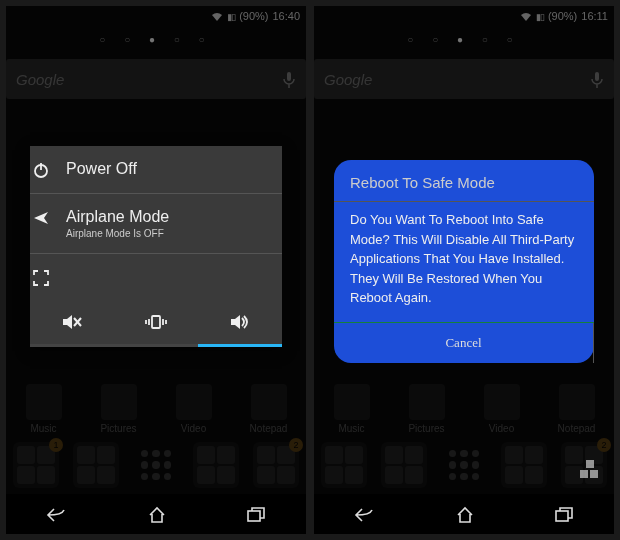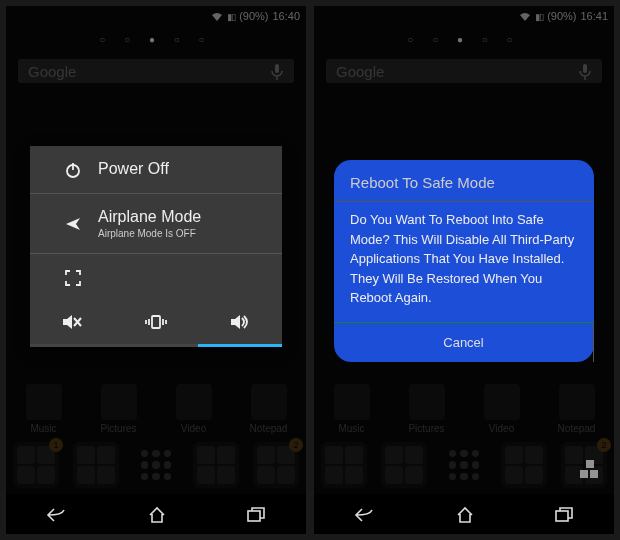--- a/index.html
+++ b/index.html
@@ -32,50 +32,50 @@
   .status-bar .signal::before { content: "▮▯"; font-size: 9px; letter-spacing: -1px; }
   .dock-dots {
     text-align:center;
     color:#888;
     font-size:10px;
     letter-spacing: 8px;
     padding: 8px 0;
   }
   .dock-dots .active { color:#fff; }
   .search-box {
-    margin: 6px 12px;
-    height: 24px;
+    margin: 6px 0;
+    height: 40px;
     background: #2a2a2a;
     border-radius: 3px;
     display: flex;
     align-items: center;
     padding: 0 10px;
     color: #777;
     font-size: 15px;
     justify-content: space-between;
+    font-style: italic;
   }
   .overlay {
     position: absolute;
     inset: 0;
     background: rgba(0,0,0,0.55);
   }
   .dialog {
     position: absolute;
     left: 24px;
     right: 24px;
     top: 140px;
     background: #3a3a3a;
     color: #eee;
     box-shadow: 0 4px 12px rgba(0,0,0,0.5);
   }
   .dialog-item {
     display: flex;
-    align-items: center;
     gap: 14px;
-    padding: 14px 32px;
+    padding: 14px 0;
     border-bottom: 1px solid #555;
     font-size: 16px;
   }
   .dialog-item .sub { display:block; font-size:10px; color:#ccc; margin-top:2px;}
   .icon-slot { width: 22px; text-align:center; font-size:16px; color:#eee; }
   .vol-bar {
     display:flex;
     justify-content: space-around;
     padding: 10px 0 12px;
   }
@@ -93,21 +93,21 @@
     left: 20px; right: 20px;
     top: 154px;
     background: #1d4ed8;
     color:#ddd;
     border-radius:17px;
   }
   .dialog2 .title { padding: 14px 16px 10px; font-size:15px; color:#ccc; }
   .dialog2 .body { padding: 8px 16px 14px; font-size:13px; line-height:1.5; color:#eee; border-top:1px solid #555; border-bottom:1px solid #15803d;}
   .dialog2 .buttons { display:flex; }
   .dialog2 .buttons div { flex:1; text-align:center; padding:12px; font-size:13px; color:#ddd;}
-  .dialog2 .buttons div:first-child { border-right:1px solid #555;}
+  .dialog2 .buttons div:first-child { border-right:1px solid #555;font-family:Liberation Serif, serif;}
 
   .app-row {
     position:absolute;
     bottom: 100px;
     left:0; right:0;
     display:flex;
     justify-content: space-around;
     color:#bbb;
     font-size:10px;
     text-align:center;
@@ -298,21 +298,21 @@
 
 <div class="phone">
   <div class="status-bar">
     <span>
       <svg width="12" height="10" viewBox="0 0 12 10">
           <path d="M6 9 L1 3 Q6 -1 11 3 Z" fill="#ddd"></path>
         </svg>
     </span>
     <span class="signal"></span>
     <span>(90%)</span>
-    <span>16:41</span>
+    <span>16:11</span>
   </div>
   <div class="dock-dots">○ ○ <span class="active">●</span> ○ ○</div>
   <div class="search-box">
     <span>Google</span>
     <span>
       <svg width="14" height="18" viewBox="0 0 14 18" fill="#888">
           <rect x="5" y="1" width="4" height="9" rx="2"></rect>
           <path d="M2 8 a5 5 0 0 0 10 0 M7 13 v4" stroke="#888" fill="none" stroke-width="1.5"></path>
         </svg>
     </span>

